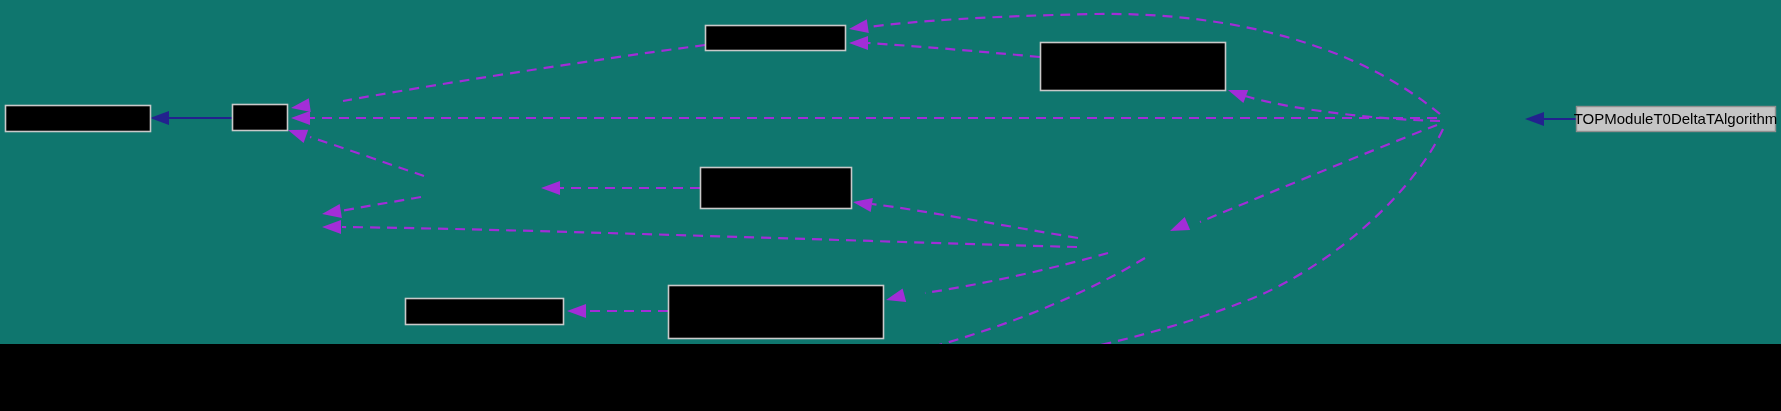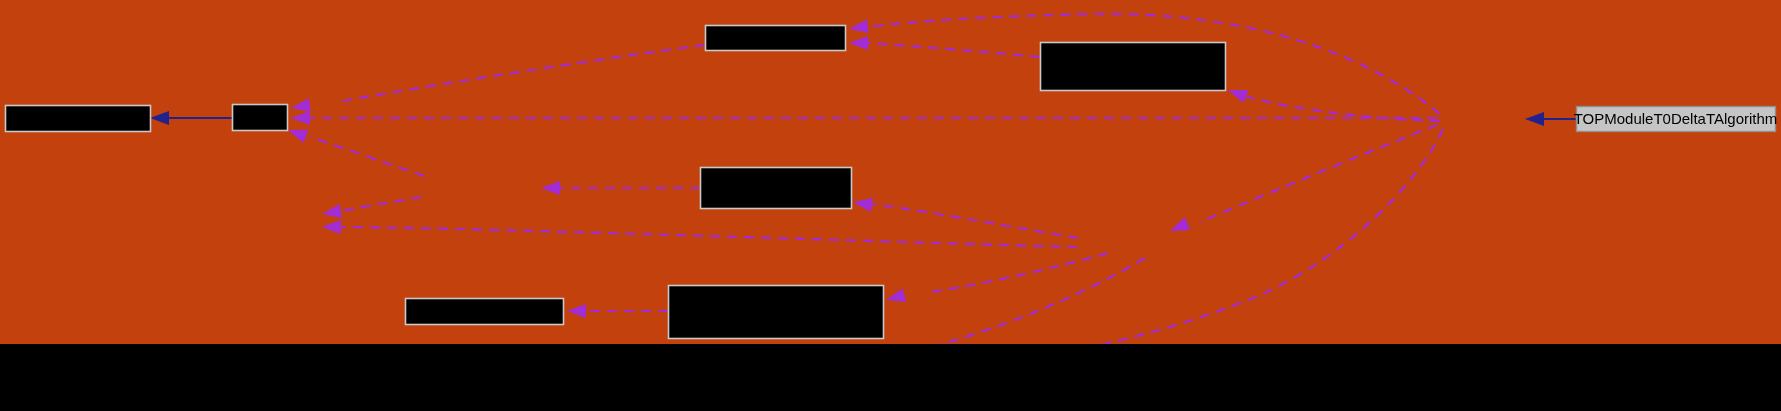--- a/index.html
+++ b/index.html
@@ -1,16 +1,16 @@
 <!DOCTYPE html>
 <html><head>
 <meta charset="utf-8">
 <style>
   html,body{margin:0;padding:0;background:#000;}
-  #stage{position:relative;width:1781px;height:344px;background:#c2410c;overflow:hidden;}
+  #stage{position:relative;width:1781px;height:344px;background:#0f766e;overflow:hidden;}
   svg{display:block;}
   text.node-label{font-family:"Liberation Sans", sans-serif;font-size:15px;}
 </style>
 </head>
 <body>
 
 <div id="stage">
   <svg id="graph" width="1781" height="411" viewBox="0 0 1781 411" xmlns="http://www.w3.org/2000/svg">
       <path d="M1440,114 C1360,48 1240,12 1095,14 C990,16 915,21 868,27" fill="none" stroke="#a22dd7" stroke-width="2.2" stroke-dasharray="10,7"></path>
       <polygon points="849.0,29.0 866.8,19.3 868.8,33.1" fill="#a22dd7"></polygon>

